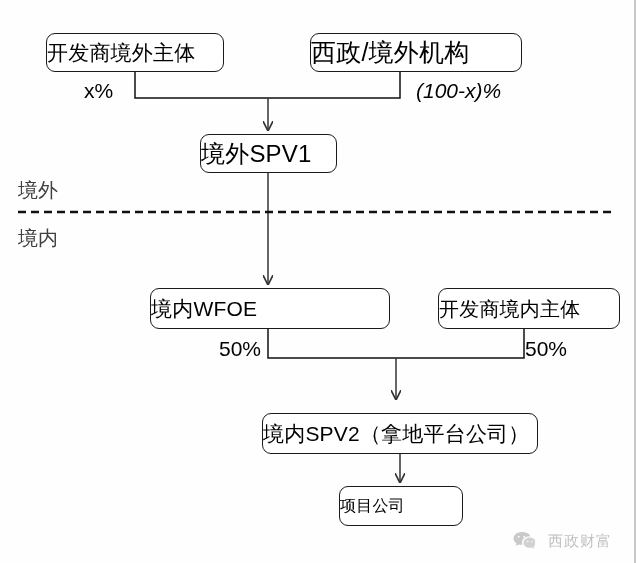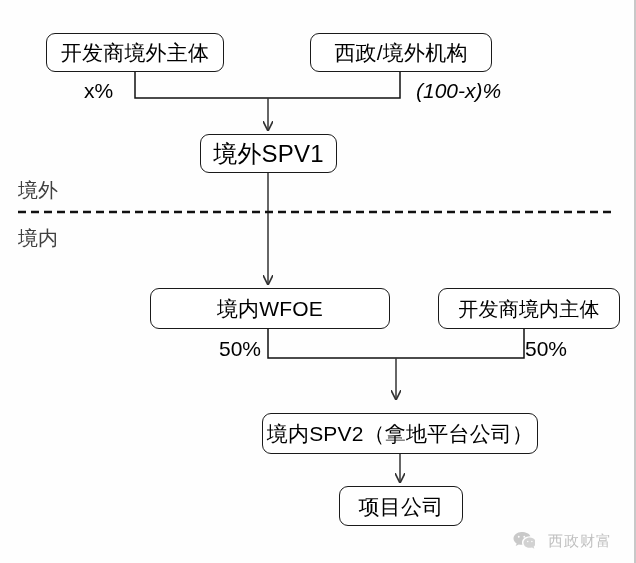--- a/index.html
+++ b/index.html
@@ -33,36 +33,36 @@
   }
   
   .node {
     position: absolute;
     box-sizing: border-box;
     background: #ffffff;
     border: 1.6px solid #1a1a1a;
     border-radius: 9px;
     display: flex;
     align-items: center;
-    justify-content: center;
+    justify-content: flex-start;
     color: #000000;
     white-space: nowrap;
     letter-spacing: 0.2px;
   }
   .node-label {
     display: block;
     line-height: 1;
   }
   #node-dev-offshore   { left: 46px;  top: 33px;  width: 178px; height: 39px; font-size: 21px; }
-  #node-xizheng        { left: 310px; top: 33px;  width: 182px; height: 39px; font-size: 21px; }
+  #node-xizheng        { left: 310px; top: 33px;  width: 212px; height: 39px; font-size: 25px; }
   #node-spv1           { left: 200px; top: 134px; width: 137px; height: 39px; font-size: 24px; }
   #node-wfoe           { left: 150px; top: 288px; width: 240px; height: 41px; font-size: 21px; }
   #node-dev-onshore    { left: 438px; top: 288px; width: 182px; height: 41px; font-size: 20px; }
   #node-spv2           { left: 262px; top: 413px; width: 276px; height: 41px; font-size: 21px; }
-  #node-project        { left: 339px; top: 486px; width: 124px; height: 40px; font-size: 21px; }
+  #node-project        { left: 339px; top: 486px; width: 124px; height: 40px; font-size: 16px; }
 
   
   .edge-label {
     position: absolute;
     font-size: 21px;
     color: #000000;
     white-space: nowrap;
     line-height: 1;
   }
   #label-x-pct       { left: 84px;  top: 80px; }

